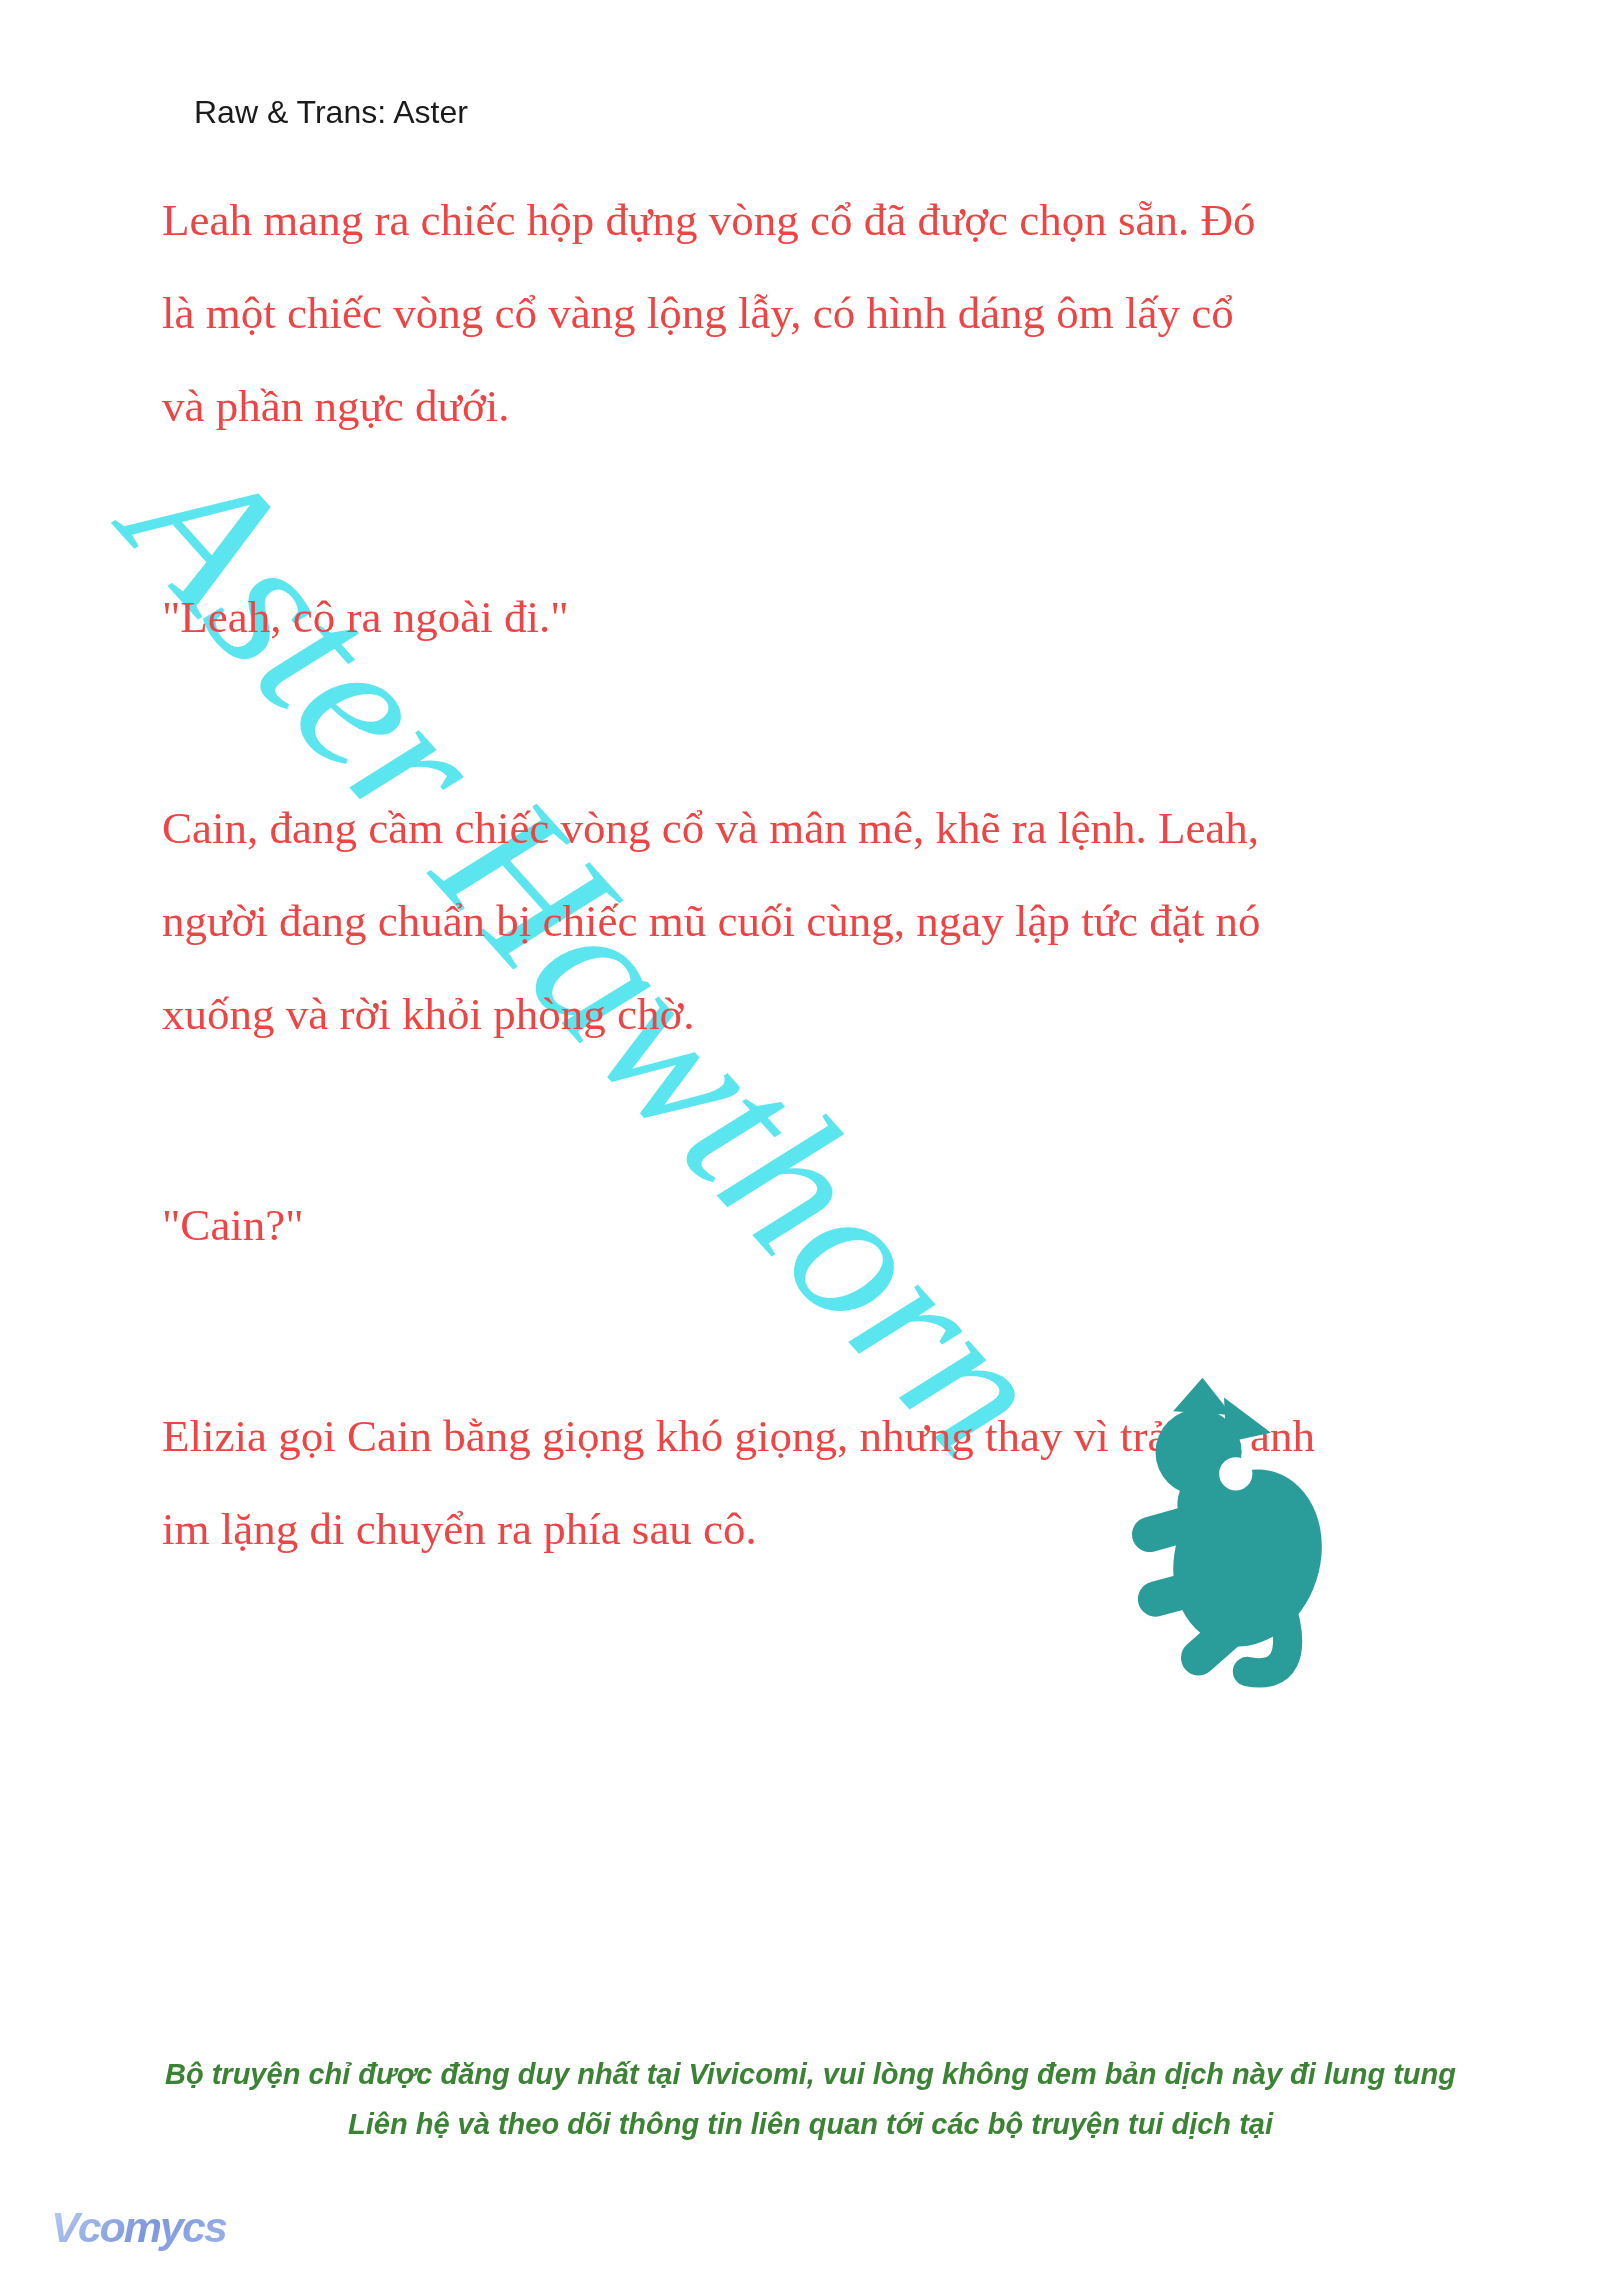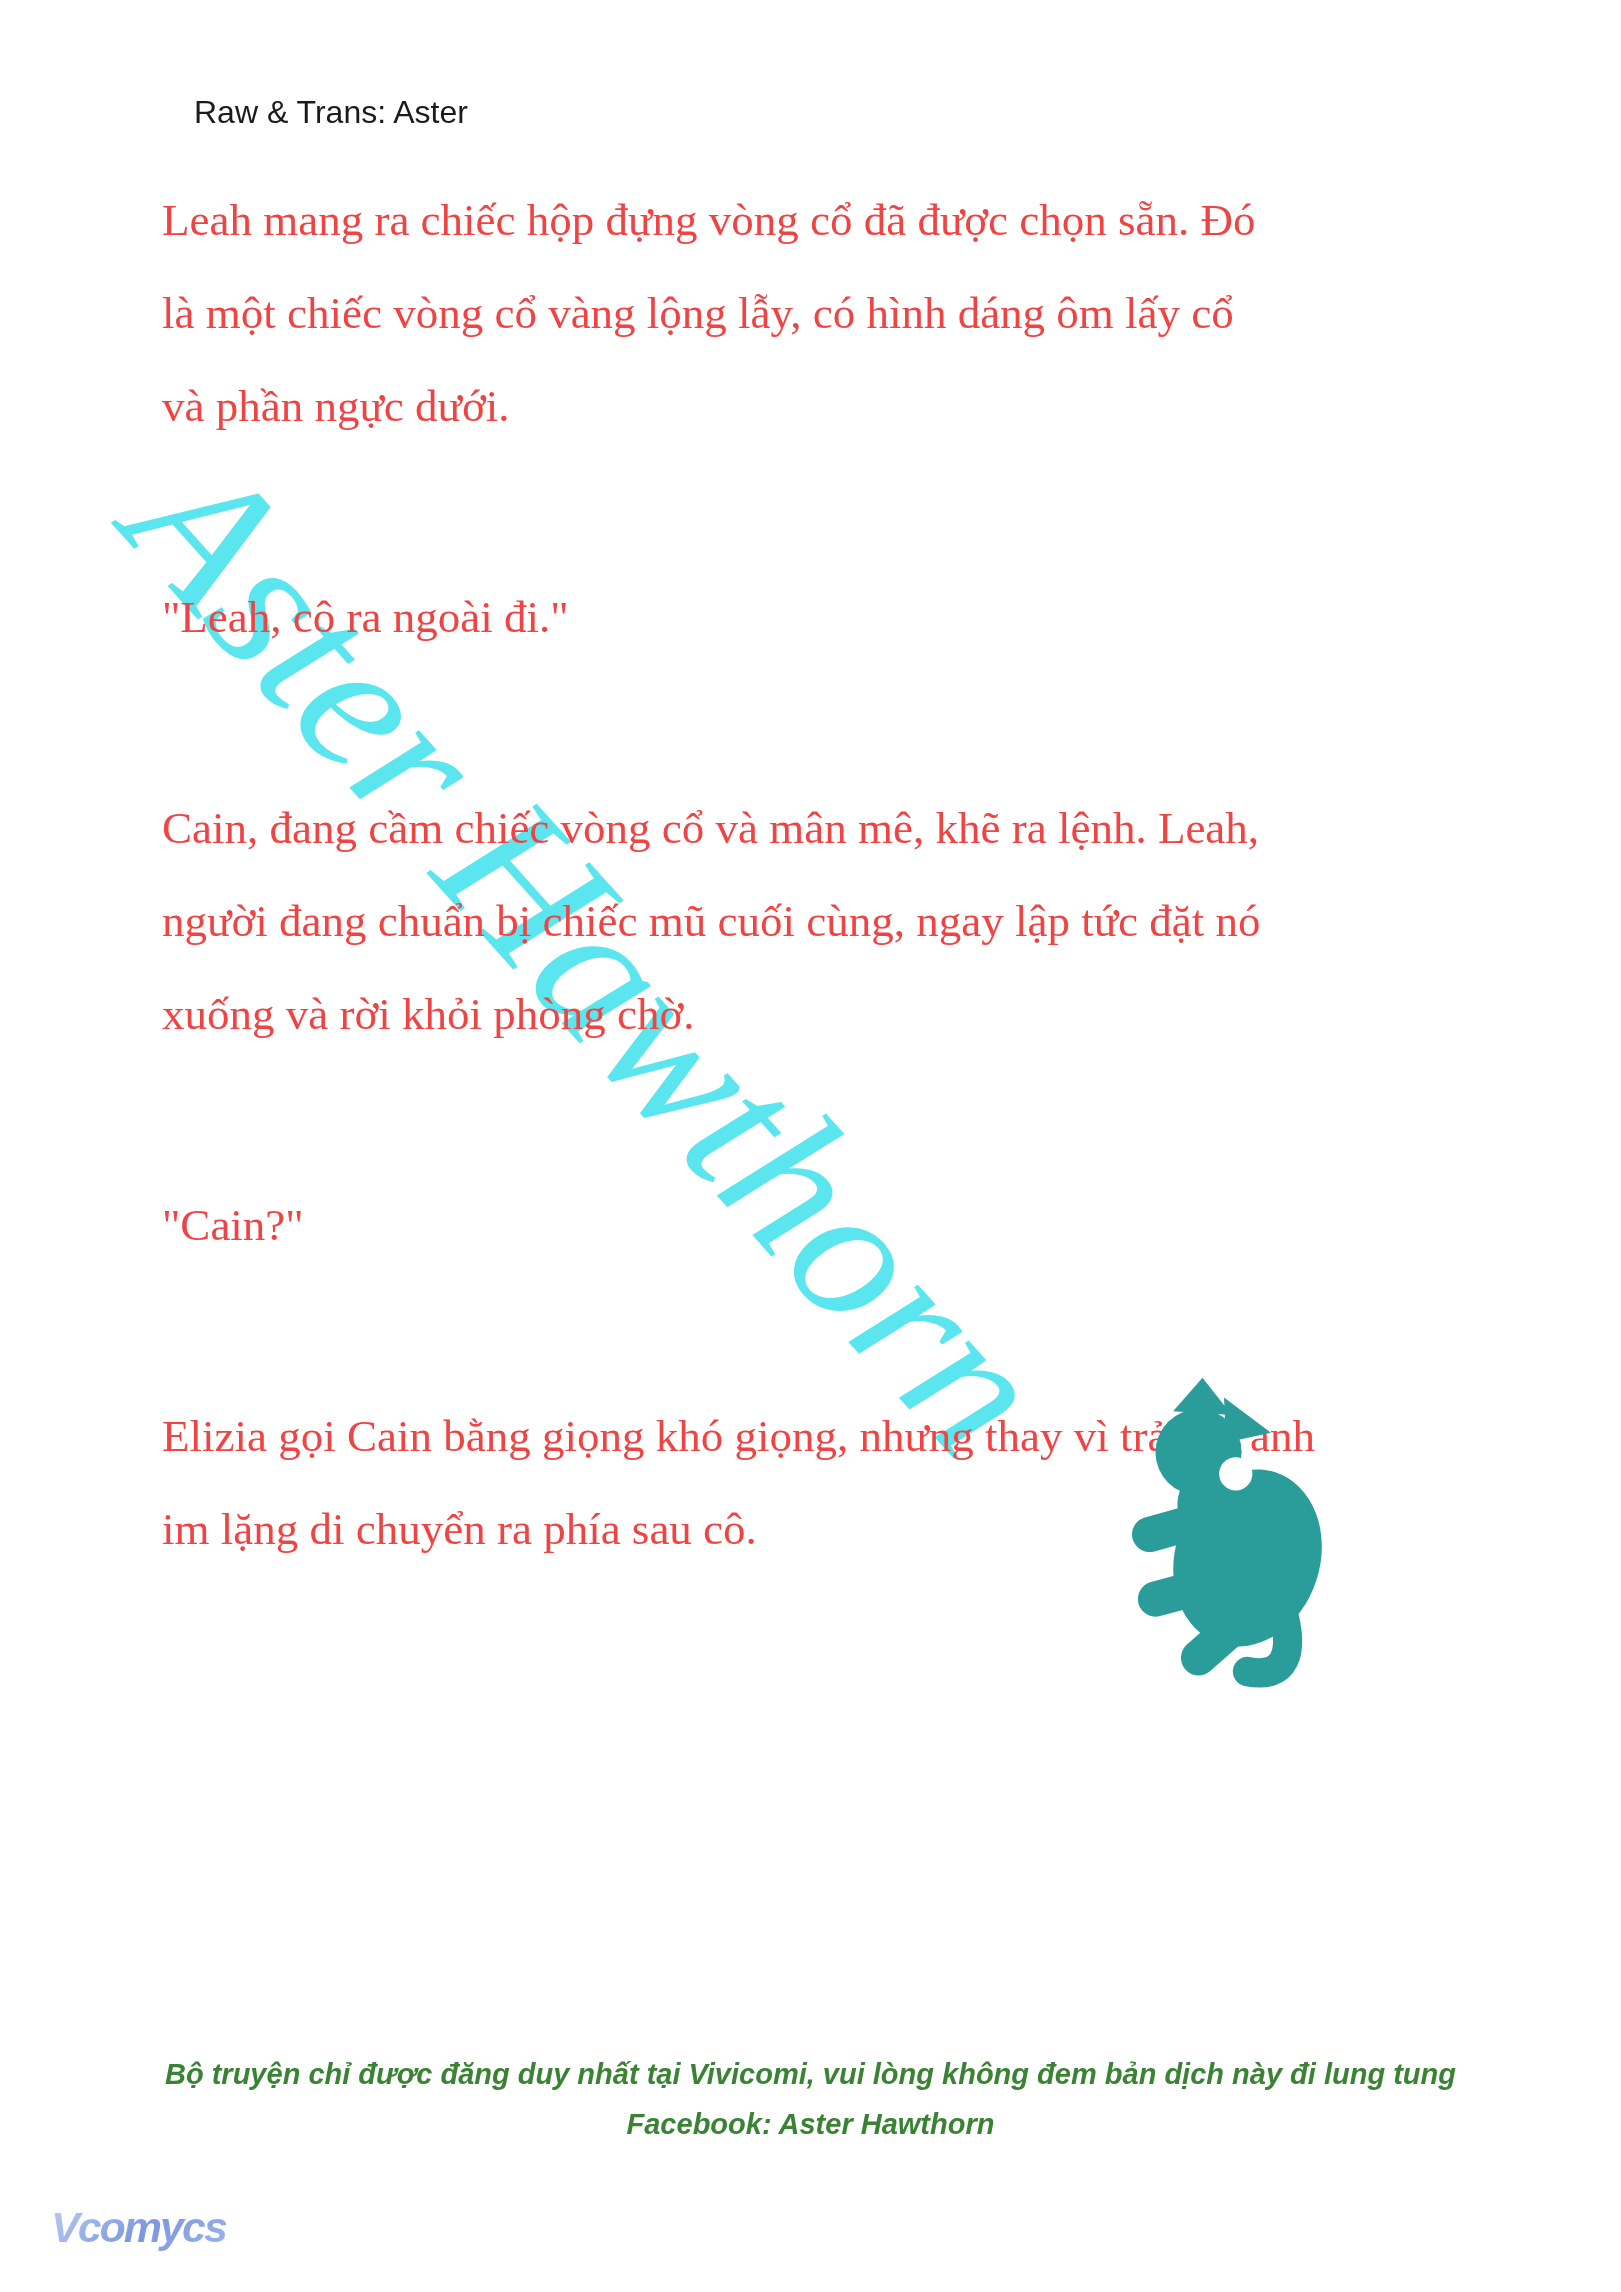--- a/index.html
+++ b/index.html
@@ -108,19 +108,19 @@
 
         <line x1="112" y1="262" x2="78" y2="292"></line>
       </g>
 
       <path d="M162,238 C178,288 166,314 128,306" stroke="#2a9d9b" stroke-width="30" stroke-linecap="round" fill="none"></path>
     </svg>
   </div>
 
   <div class="footer">
     <div>Bộ truyện chỉ được đăng duy nhất tại Vivicomi, vui lòng không đem bản dịch này đi lung tung</div>
-    <div>Facebook: Aster Hawthorn</div>
+    <div>Liên hệ và theo dõi thông tin liên quan tới các bộ truyện tui dịch tại</div>
   </div>
 
   <div class="logo">Vcomycs</div>
 
 </div>
 
 
 </body></html>

